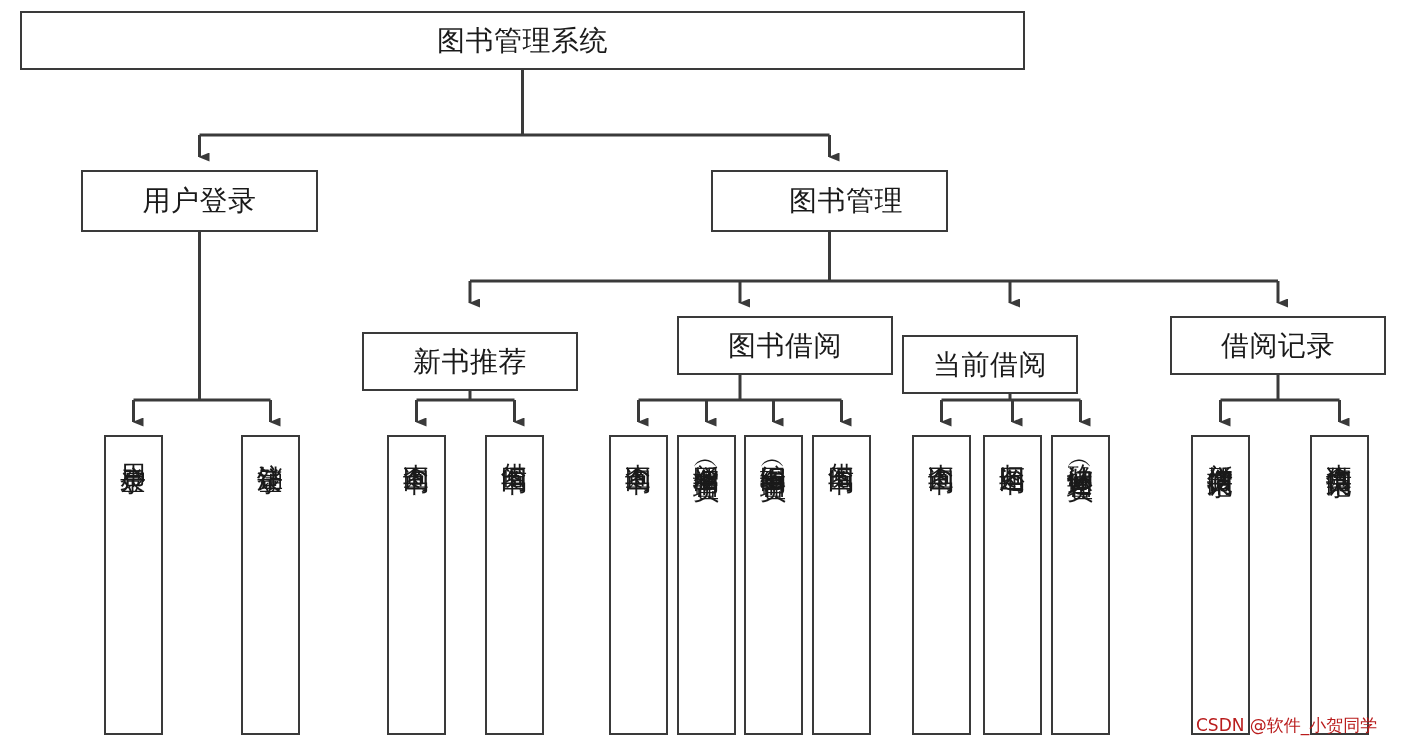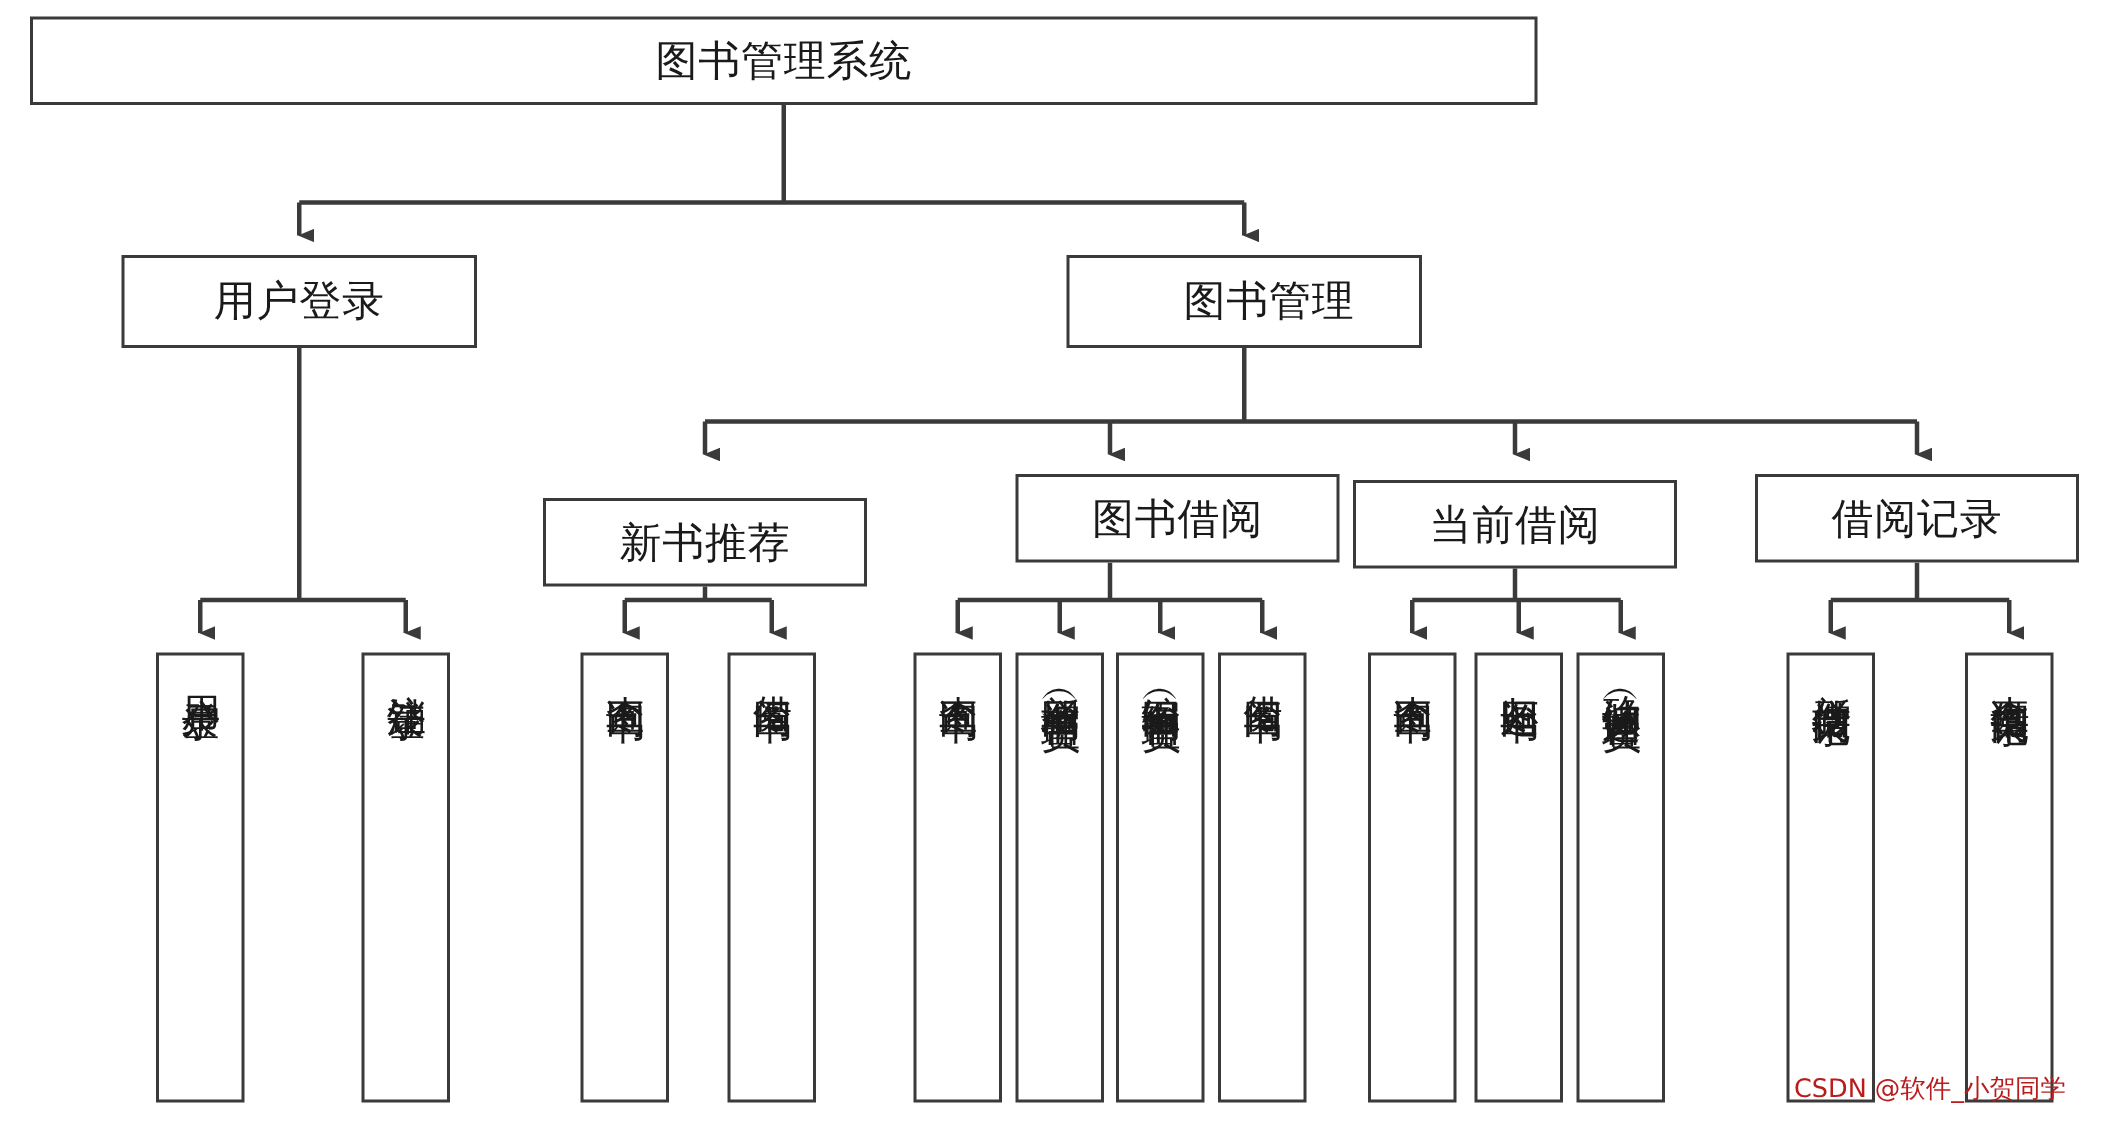--- a/index.html
+++ b/index.html
@@ -121,21 +121,21 @@
       </div>
       <div class="node horiz" style="left: 711px; top: 170px; width: 237px; height: 62px; padding-left: 33px;">
         <span class="label">图书管理</span>
       </div>
       <div class="node horiz" style="left: 362px; top: 332px; width: 216px; height: 59px;">
         <span class="label">新书推荐</span>
       </div>
       <div class="node horiz" style="left: 632px; top: 316px; width: 216px; height: 59px; margin-left: 45px;">
         <span class="label">图书借阅</span>
       </div>
-      <div class="node horiz" style="left: 902px; top: 320px; width: 216px; height: 59px;">
+      <div class="node horiz" style="left: 902px; top: 335px; width: 176px; height: 59px; font-family: Liberation Serif, serif;">
         <span class="label">当前借阅</span>
       </div>
       <div class="node horiz" style="left: 1170px; top: 316px; width: 216px; height: 59px;">
         <span class="label">借阅记录</span>
       </div>
       <div class="node vert" style="left: 104px; top: 435px; width: 59px; height: 300px;">
         <span class="label">用户登录</span>
       </div>
       <div class="node vert" style="left: 241px; top: 435px; width: 59px; height: 300px;">
         <span class="label">注销登录</span>

